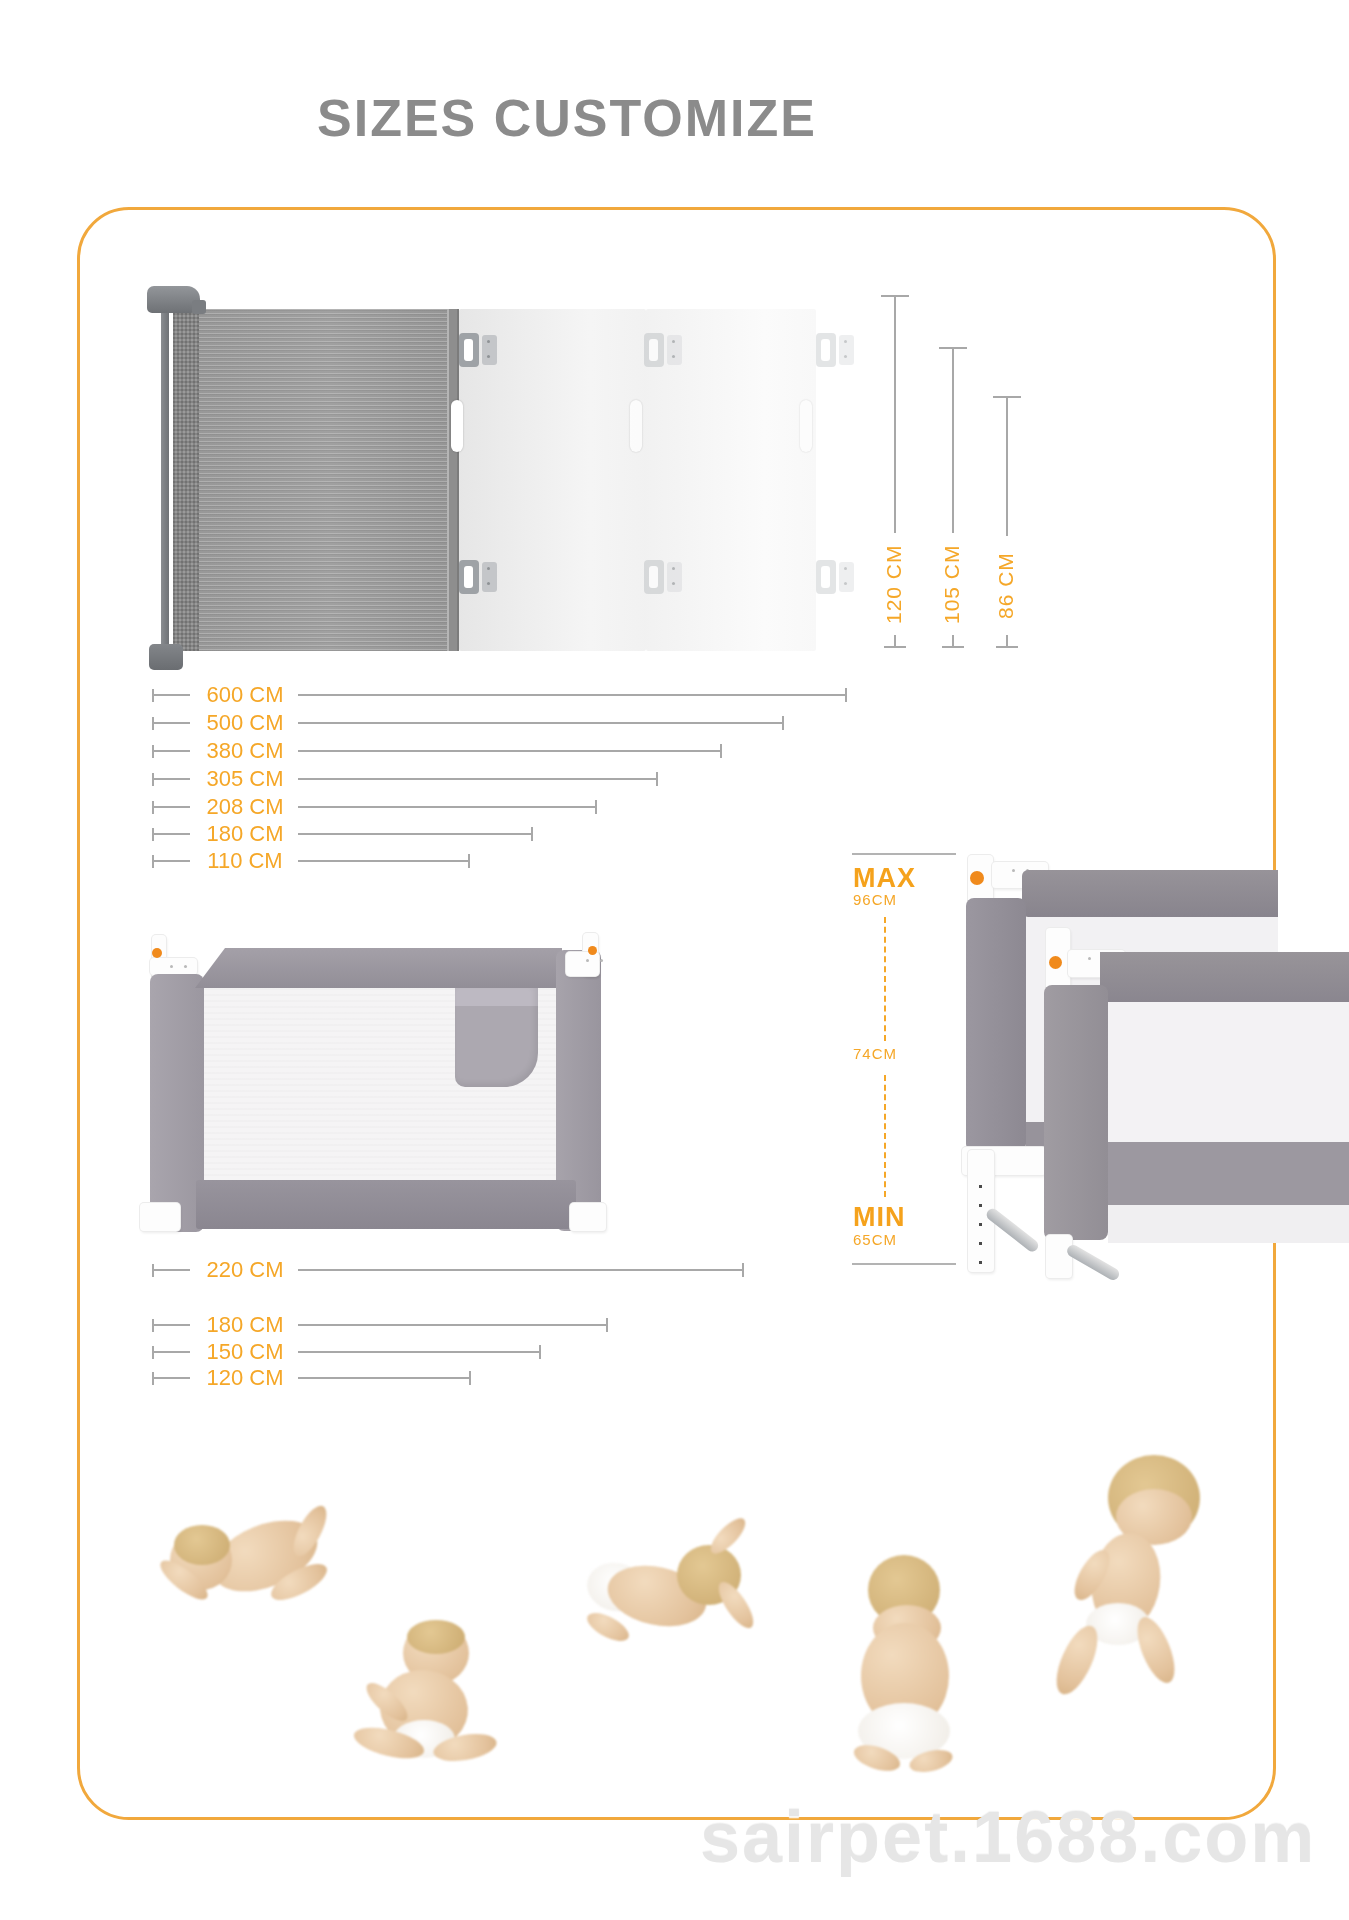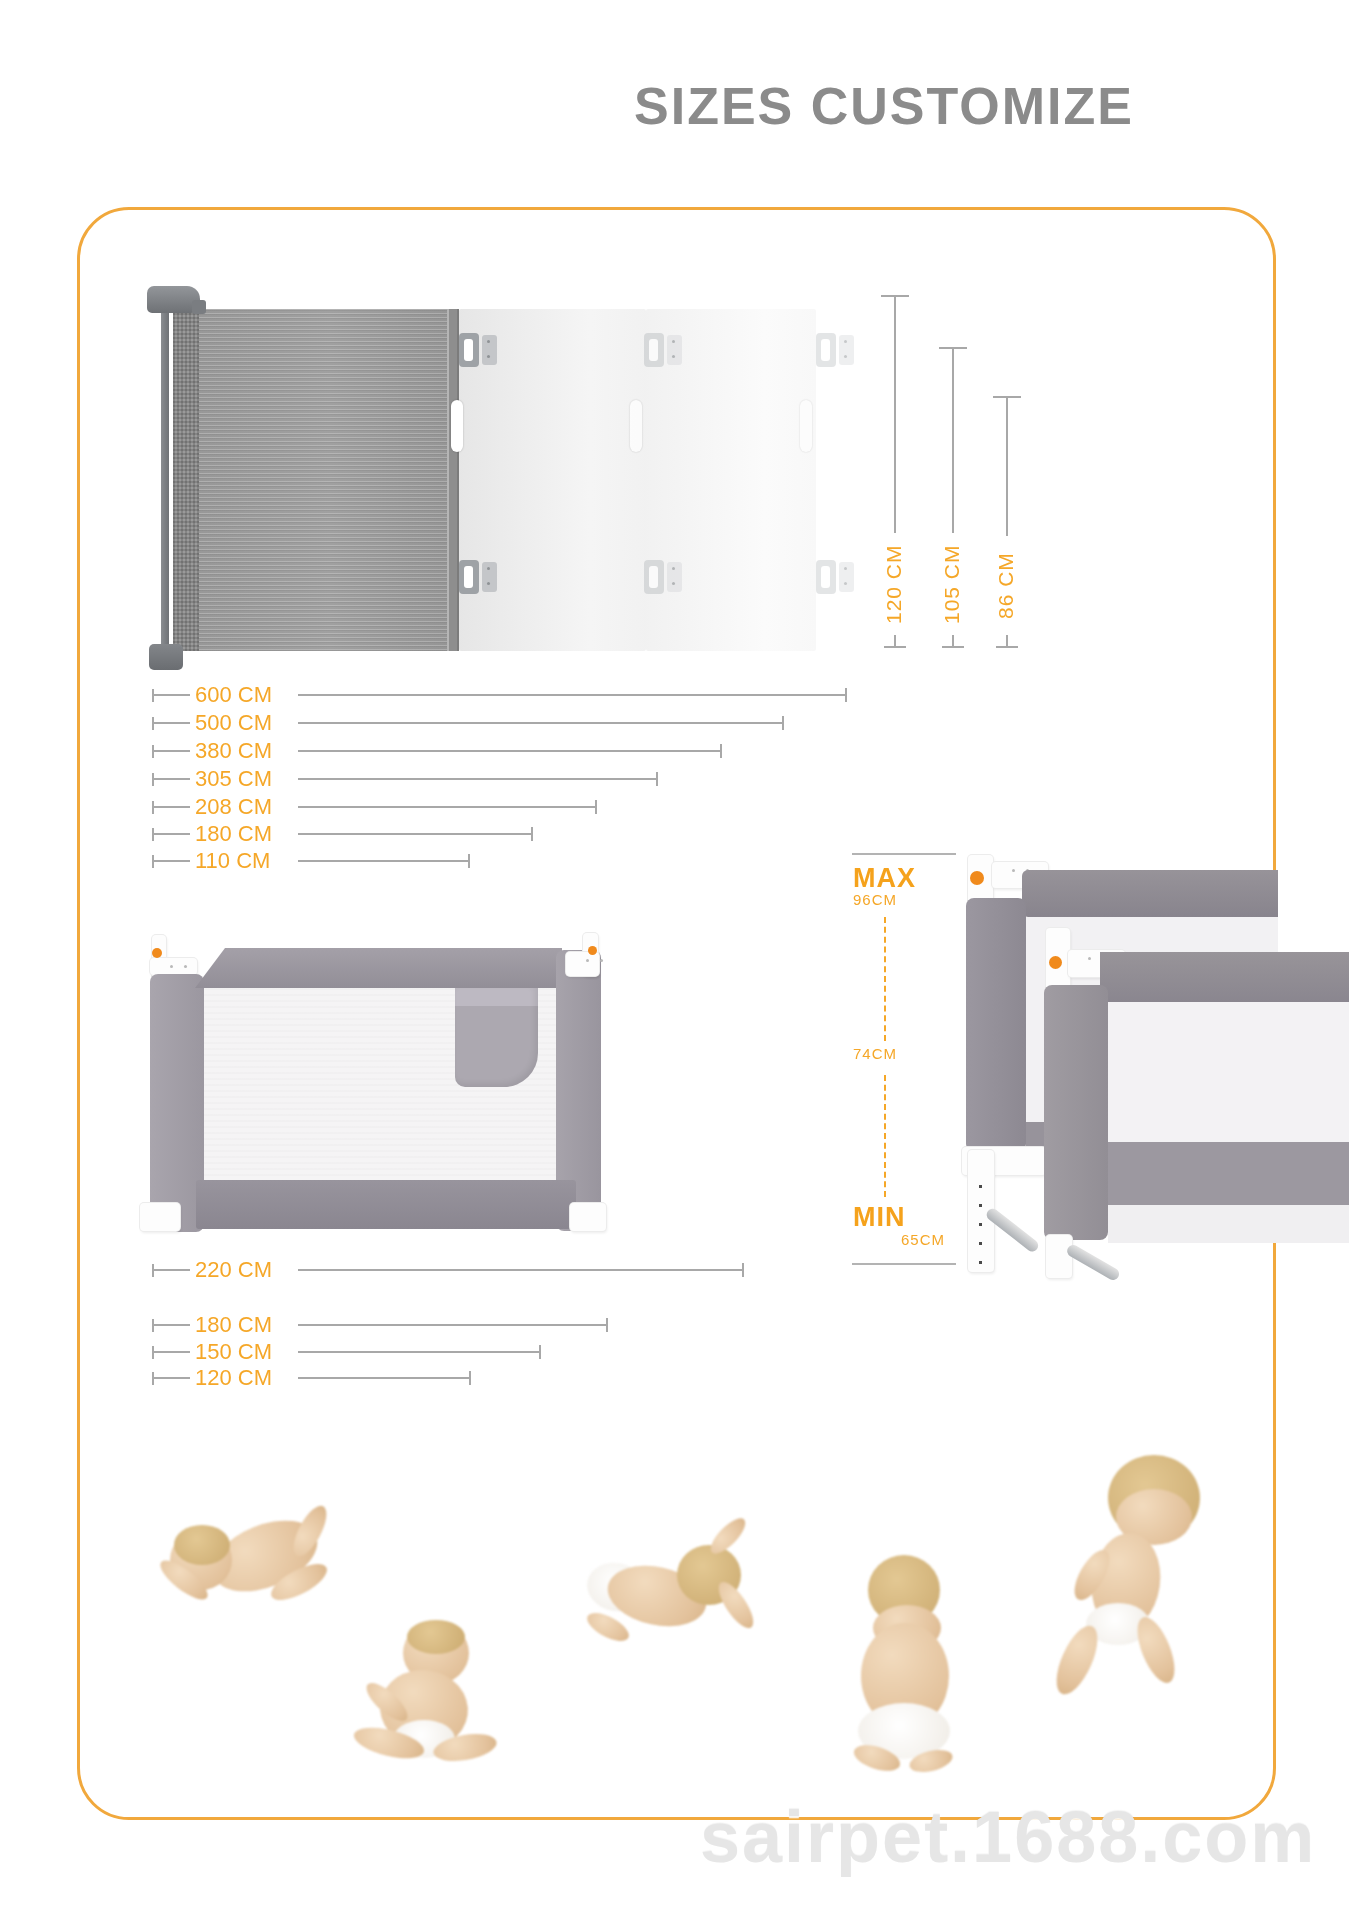--- a/index.html
+++ b/index.html
@@ -1,21 +1,21 @@
 <!DOCTYPE html>
 <html><head>
 <meta charset="utf-8">
 <style>
   html,body{margin:0;padding:0;background:#ffffff;}
   #canvas{position:relative;width:1349px;height:1920px;background:#ffffff;overflow:hidden;
           font-family:"Liberation Sans",sans-serif;}
   .abs{position:absolute;}
 
   
-  #title{left:0;top:76px;width:1134px;text-align:right;font-size:52px;font-weight:800;
+  #title{left:0;top:88px;width:1134px;text-align:center;font-size:52px;font-weight:800;
          letter-spacing:2px;color:#8B8B8B;}
 
   
   #frame{left:77px;top:207px;width:1193px;height:1607px;border:3px solid #F1A83C;border-radius:52px;}
 
   
   .cap{left:147px;top:286px;width:53px;height:27px;border-radius:7px 13px 9px 5px;
        background:linear-gradient(180deg,#93969A,#6E7175);}
   .capnub{left:192px;top:300px;width:14px;height:14px;border-radius:3px;background:#7A7D81;}
   .pole{left:161px;top:308px;width:8px;height:346px;background:linear-gradient(90deg,#8A8D91,#6F7276);}
@@ -35,21 +35,21 @@
   .latch .plate{position:absolute;left:23px;top:2px;width:15px;height:30px;background:#C4C6C9;border-radius:3px;}
   .latch .plate:after{content:"";position:absolute;left:5px;top:5px;width:3px;height:3px;border-radius:50%;background:#8f9396;
                       box-shadow:0 15px 0 #8f9396;}
   .gfade{border-radius:2px;}
   .g2{background:linear-gradient(90deg,#D7D7D7,#EFEFEF 70%,#E9E9E9);opacity:.62;}
   .g3{background:linear-gradient(90deg,#E4E4E4,#F7F7F7 70%,#F1F1F1);opacity:.5;}
   .faded .hook{background:#C9CCCE;}
   .faded .plate{background:#DFE0E2;}
 
   
-  .mrow{height:28px;left:152px;width:760px;}
+  .mrow{height:28px;left:152px;width:760px;text-align:center;}
   .mrow .cap-l{position:absolute;left:0;top:8px;width:2px;height:13px;background:#A8A8A8;}
   .mrow .seg-l{position:absolute;left:2px;top:13px;width:36px;height:2px;background:#A8A8A8;}
   .mrow .mlabel{position:absolute;left:43px;top:1px;width:100px;font-size:22px;color:#F5A728;}
   .mrow .seg-r{position:absolute;left:146px;top:13px;height:2px;background:#A8A8A8;}
   .mrow .seg-r:after{content:"";position:absolute;right:0;top:-6px;width:2px;height:14px;background:#A8A8A8;}
 
   .vdim{width:28px;}
   .vdim .vcap{position:absolute;left:0;top:0;width:28px;height:2px;background:#A8A8A8;}
   .vdim .vline{position:absolute;left:13px;top:2px;width:2px;background:#A8A8A8;}
   .vdim .vlabel{position:absolute;left:1px;width:26px;font-size:21px;color:#F5A728;
@@ -211,21 +211,21 @@
     </div>
 
   <div class="abs" id="maxmin">
     <span class="hline" style="top:8px;"></span>
     <span class="big" style="top:18px;">MAX</span>
     <span class="val" style="top:46px;">96CM</span>
     <span class="dash" style="top:72px;height:124px;"></span>
     <span class="val" style="top:200px;text-align:right;">74CM</span>
     <span class="dash" style="top:230px;height:122px;"></span>
     <span class="big" style="top:357px;">MIN</span>
-    <span class="val" style="top:386px;margin-left:48px;">65CM</span>
+    <span class="val" style="top:386px;">65CM</span>
     <span class="hline" style="top:418px;"></span>
   </div>
 
   <div class="abs" style="left:0;top:0;">
     <div class="abs whitepart" style="left:152px;top:935px;width:14px;height:56px;"></div>
     <div class="abs whitepart braceldot" style="left:150px;top:958px;width:47px;height:17px;"></div>
     <div class="abs odot" style="left:152px;top:948px;"></div>
     <div class="abs fabric" style="left:150px;top:974px;width:54px;height:258px;background:linear-gradient(90deg,#A9A5AD,#9B97A0);"></div>
     <div class="abs" style="left:195px;top:948px;width:367px;height:40px;background:linear-gradient(180deg,#A4A0A8,#928E97);clip-path:polygon(30px 0,100% 0,100% 100%,0 100%);"></div>
     <div class="abs" style="left:204px;top:988px;width:352px;height:193px;background:repeating-linear-gradient(180deg,rgba(0,0,0,.015) 0 2px,transparent 2px 6px),#F5F4F5;"></div>

